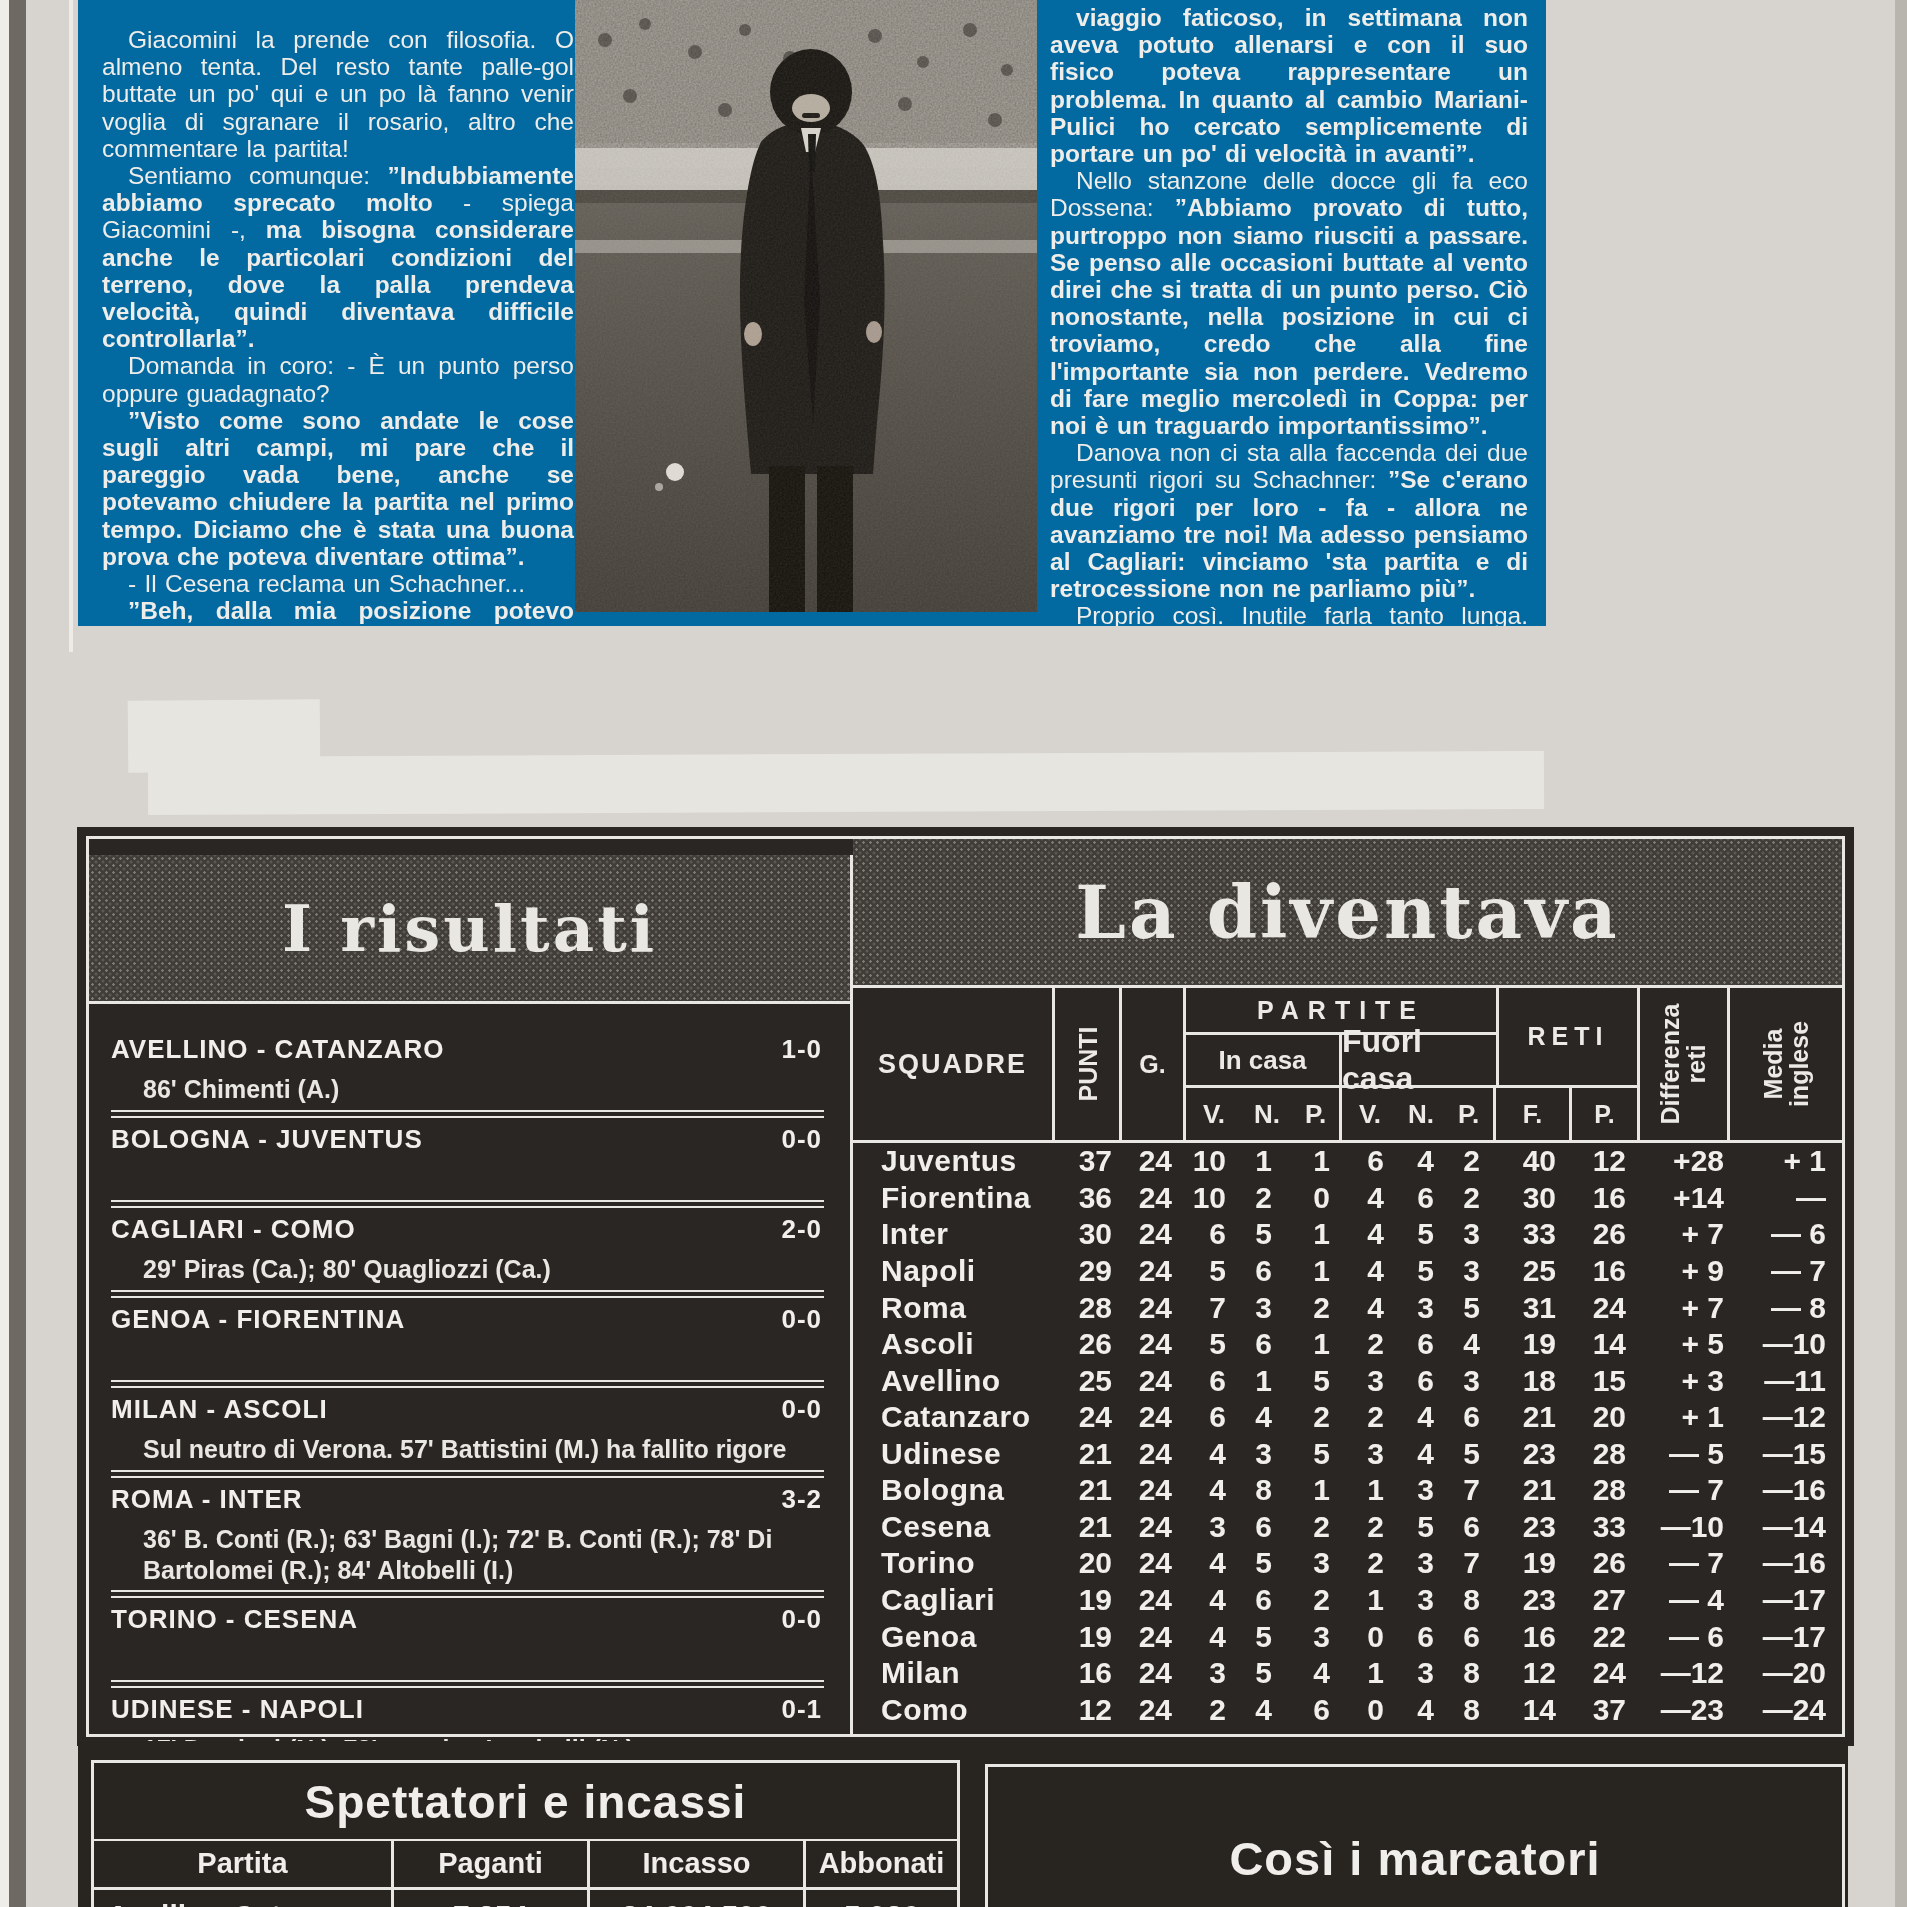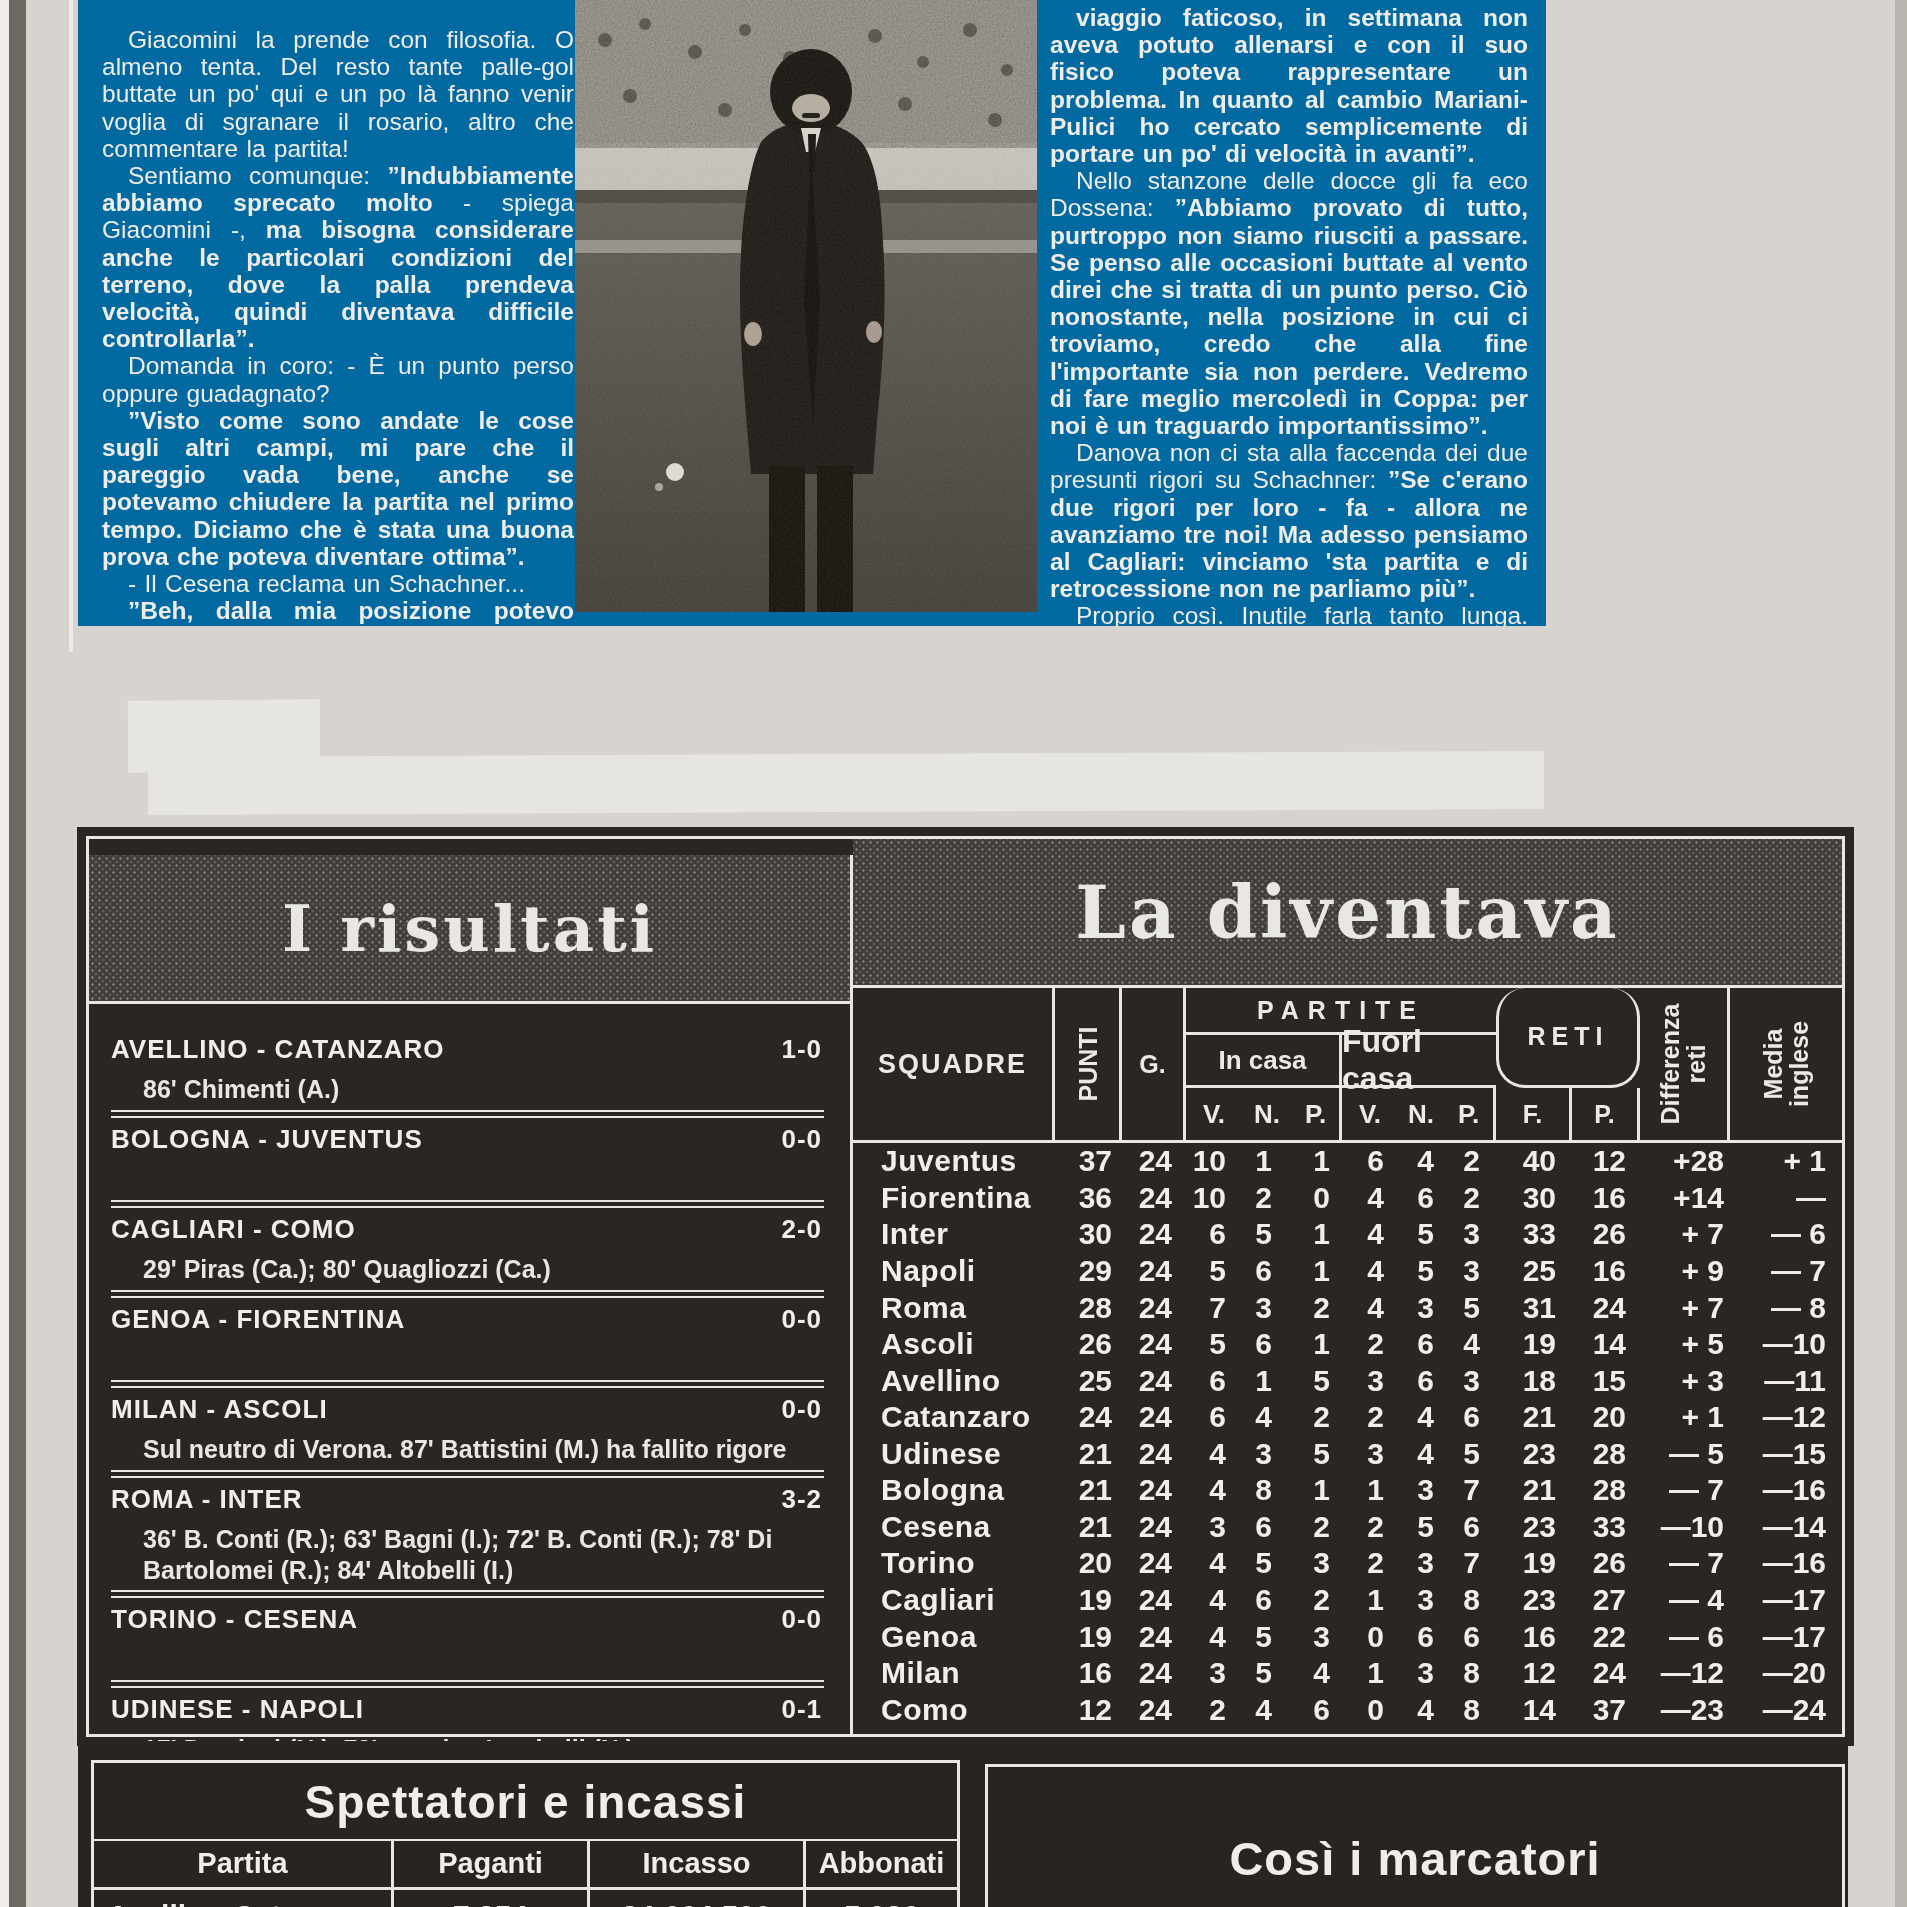--- a/index.html
+++ b/index.html
@@ -74,21 +74,21 @@
     color:#e9e7e2;font-size:25px;line-height:31px;font-weight:bold;}
 
   
   .cls-grid{display:grid;grid-template-columns:202px 67px 64px 56px 50px 50px 56px 46px 52px 76px 68px 90px 112px;}
   .cls-header{position:absolute;left:0;right:0;top:149px;height:152px;
     grid-template-rows:47px 53px 52px;border-bottom:3px solid var(--w);
     color:#eceae6;font-weight:bold;}
   .hc{display:flex;align-items:center;justify-content:center;box-sizing:border-box;}
   .bR{border-right:3px solid var(--w);}
   .bB{border-bottom:3px solid var(--w);}
-  .bL{border-left:3px solid var(--w);border-radius:29px;}
+  .bL{border-left:3px solid var(--w);}
   .h-squadre{grid-column:1;grid-row:1/4;font-size:27px;letter-spacing:2px;}
   .h-punti{grid-column:2;grid-row:1/4;}
   .h-g{grid-column:3;grid-row:1/4;font-size:25px;}
   .h-partite{grid-column:4/10;grid-row:1;font-size:25px;letter-spacing:9px;}
   .h-incasa{grid-column:4/7;grid-row:2;font-size:26px;}
   .h-fuori{grid-column:7/10;grid-row:2;font-size:32px;}
   .h-vnp{grid-row:3;font-size:26px;}
   .h-reti{grid-column:10/12;grid-row:1/3;font-size:25px;letter-spacing:6px;}
   .h-f{grid-column:10;grid-row:3;font-size:25px;}
   .h-p2{grid-column:11;grid-row:3;font-size:25px;}
@@ -246,21 +246,21 @@
             <span class="match-score">0-0</span>
           </div>
           <div class="match-note"></div>
         </div>
 
         <div class="match">
           <div class="match-line">
             <span class="match-teams">MILAN - ASCOLI</span>
             <span class="match-score">0-0</span>
           </div>
-          <div class="match-note">Sul neutro di Verona. 87' Battistini (M.) ha fallito rigore</div>
+          <div class="match-note">Sul neutro di Verona. 57' Battistini (M.) ha fallito rigore</div>
         </div>
 
         <div class="match">
           <div class="match-line">
             <span class="match-teams">ROMA - INTER</span>
             <span class="match-score">3-2</span>
           </div>
           <div class="match-note">36' B. Conti (R.); 63' Bagni (I.); 72' B. Conti (R.); 78' Di Bartolomei (R.); 84' Altobelli (I.)</div>
         </div>
 

